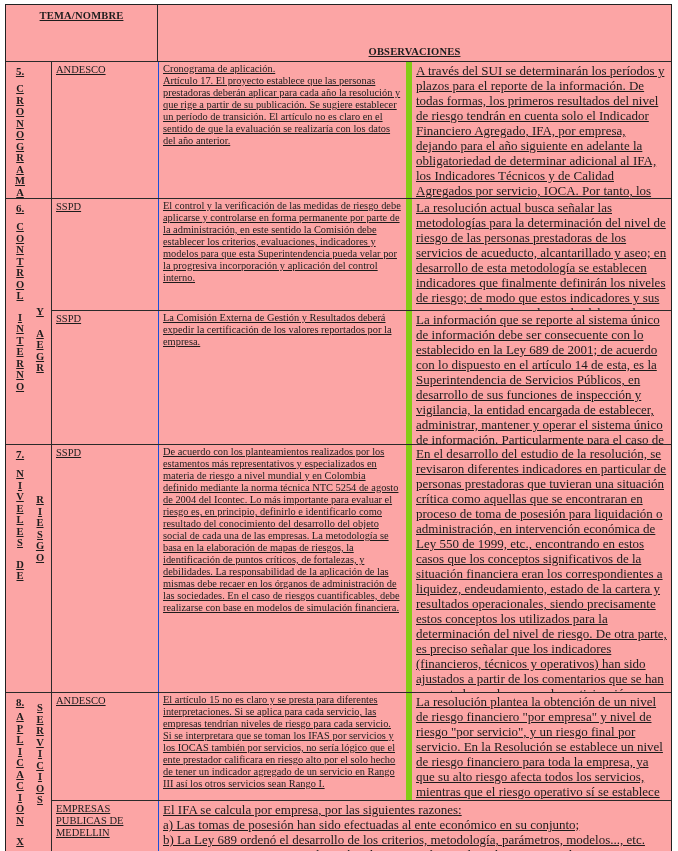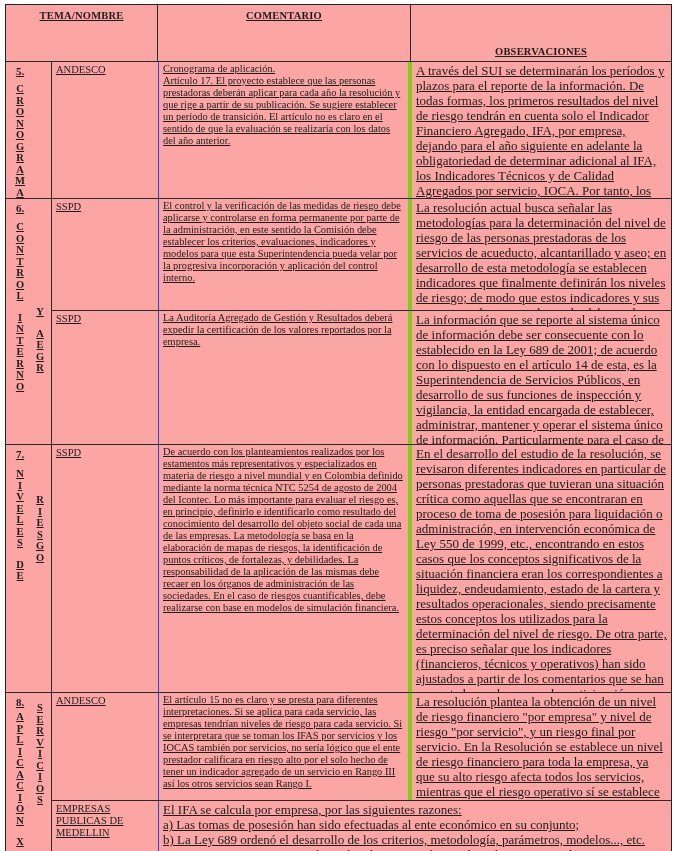--- a/index.html
+++ b/index.html
@@ -38,38 +38,37 @@
 
   .entries { flex: 1; display: flex; flex-direction: column; }
   .entry { display: flex; border-bottom: 1px solid #2a2a2a; overflow: hidden; }
   .entry:last-child { border-bottom: none; flex: 1; }
 
   .nombre-cell {
     width: 107px; border-right: 1px solid #1d4ed8;
     padding: 2px 4px; font-size: 10.5px; line-height: 12px;
   }
   .com-cell {
-    width: 253px; border-right: 4px solid #84cc16;
+    width: 253px; border-right: 6px solid #84cc16;
     padding: 1px 4px 2px 4px; font-size: 10.4px; line-height: 12px;
     white-space: pre-line;
   }
   .obs-cell {
     flex: 1; padding: 1px 4px 2px 4px; font-size: 13px; line-height: 15px;
     white-space: pre-line;
   }
 </style>
 </head>
 <body>
 
 <div class="page">
   <div class="dtable">
 
     <div class="theader">
       <div class="th th-tema">TEMA/NOMBRE</div>
-      <div class="th th-com">COMENTARIO</div>
       <div class="th th-obs">OBSERVACIONES</div>
     </div>
 
     <div id="tbody">
         <div class="trow" style="height: 137px;">
           <div class="tema-cell">
             <div class="vstack vstack1">
               <div class="row-num">5.</div>
               <div class="numgap" style="height: 14px;"></div>
               <div class="vletter">C</div>
@@ -124,21 +123,21 @@
             </div>
           </div>
           <div class="entries">
             <div class="entry" style="height: 112px;">
               <div class="nombre-cell">SSPD</div>
               <div class="com-cell">El control y la verificación de las medidas de riesgo debe aplicarse y controlarse en forma permanente por parte de la administración, en este sentido la Comisión debe establecer los criterios, evaluaciones, indicadores y modelos para que esta Superintendencia pueda velar por la progresiva incorporación y aplicación del control interno.</div>
               <div class="obs-cell">La resolución actual busca señalar las metodologías para la determinación del nivel de riesgo de las personas prestadoras de los servicios de acueducto, alcantarillado y aseo; en desarrollo de esta metodología se establecen indicadores que finalmente definirán los niveles de riesgo; de modo que estos indicadores y sus rangos, pueden ser usados en las labores de vigilancia que haga la SSPD sobre el sistema de control interno de las personas prestadoras, se trata entonces de un complemento, sin perjuicio de la normatividad existente sobre el particular.</div>
             </div>
             <div class="entry">
               <div class="nombre-cell">SSPD</div>
-              <div class="com-cell">La Auditoría Agregado de Gestión y Resultados deberá expedir la certificación de los valores reportados por la empresa.</div>
+              <div class="com-cell">La Comisión Externa de Gestión y Resultados deberá expedir la certificación de los valores reportados por la empresa.</div>
               <div class="obs-cell">La información que se reporte al sistema único de información debe ser consecuente con lo establecido en la Ley 689 de 2001; de acuerdo con lo dispuesto en el artículo 14 de esta, es la Superintendencia de Servicios Públicos, en desarrollo de sus funciones de inspección y vigilancia, la entidad encargada de establecer, administrar, mantener y operar el sistema único de información. Particularmente para el caso de los AEGR, los lineamientos sobre los cuales los Auditores deben presentar sus informes, pueden ser utilizados como certificación de la veracidad de la información, sin perjuicio de otros procedimientos de verificación que establezca la SSPD.</div>
             </div>
           </div>
         </div>
         <div class="trow" style="height: 248px;">
           <div class="tema-cell">
             <div class="vstack vstack1">
               <div class="row-num">7.</div>
               <div class="numgap" style="height: 8px;"></div>
               <div class="vletter">N</div>

